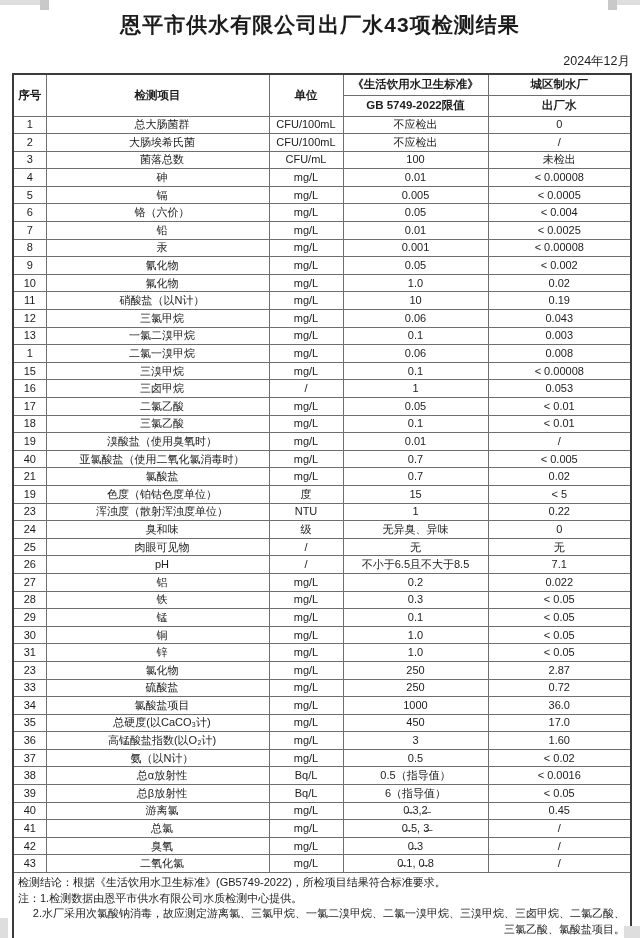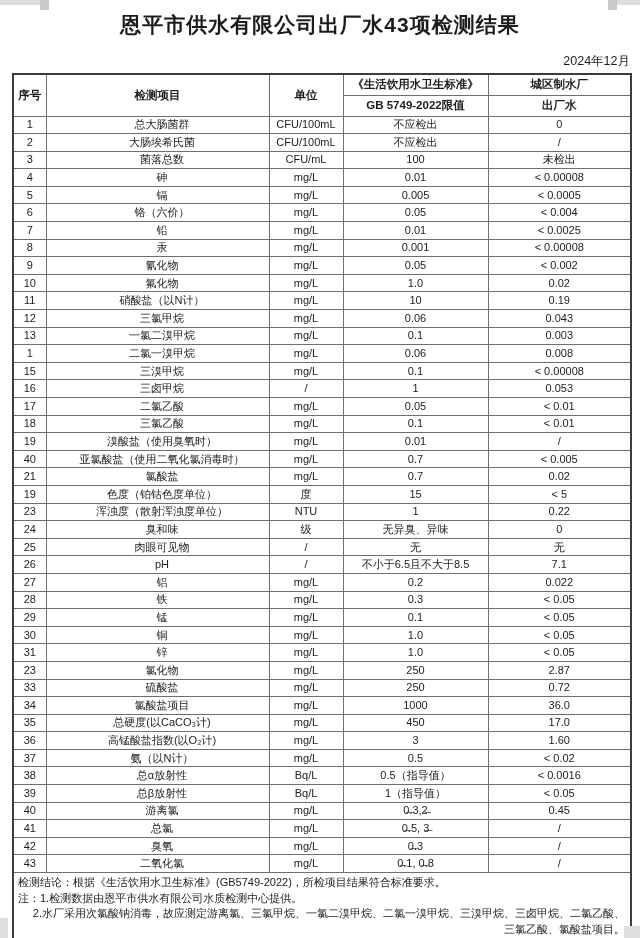--- a/index.html
+++ b/index.html
@@ -371,21 +371,21 @@
         <td>38</td>
         <td>总α放射性</td>
         <td>Bq/L</td>
         <td>0.5（指导值）</td>
         <td>&lt; 0.0016</td>
       </tr>
       <tr>
         <td>39</td>
         <td>总β放射性</td>
         <td>Bq/L</td>
-        <td>1（指导值）</td>
+        <td>6（指导值）</td>
         <td>&lt; 0.05</td>
       </tr>
       <tr>
         <td>40</td>
         <td>游离氯</td>
         <td>mg/L</td>
         <td>0̶.3,2̶</td>
         <td>0.45</td>
       </tr>
       <tr>

